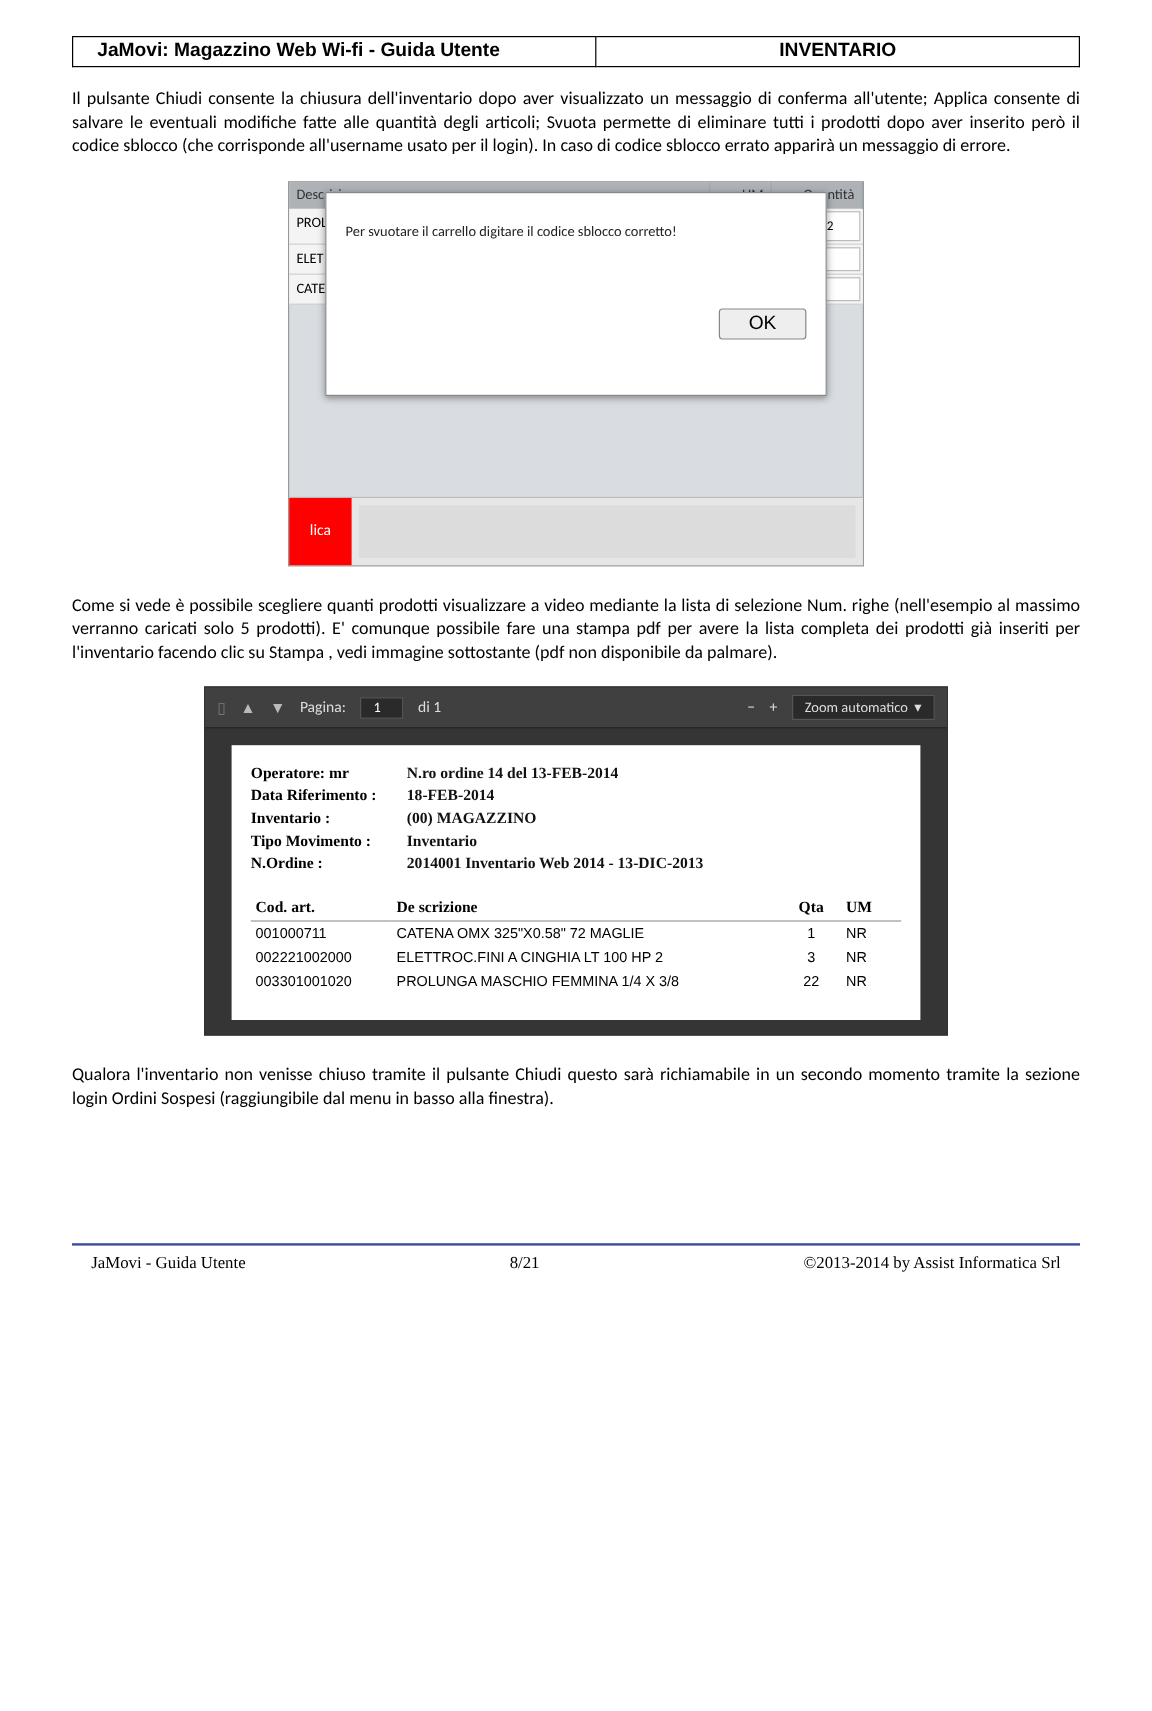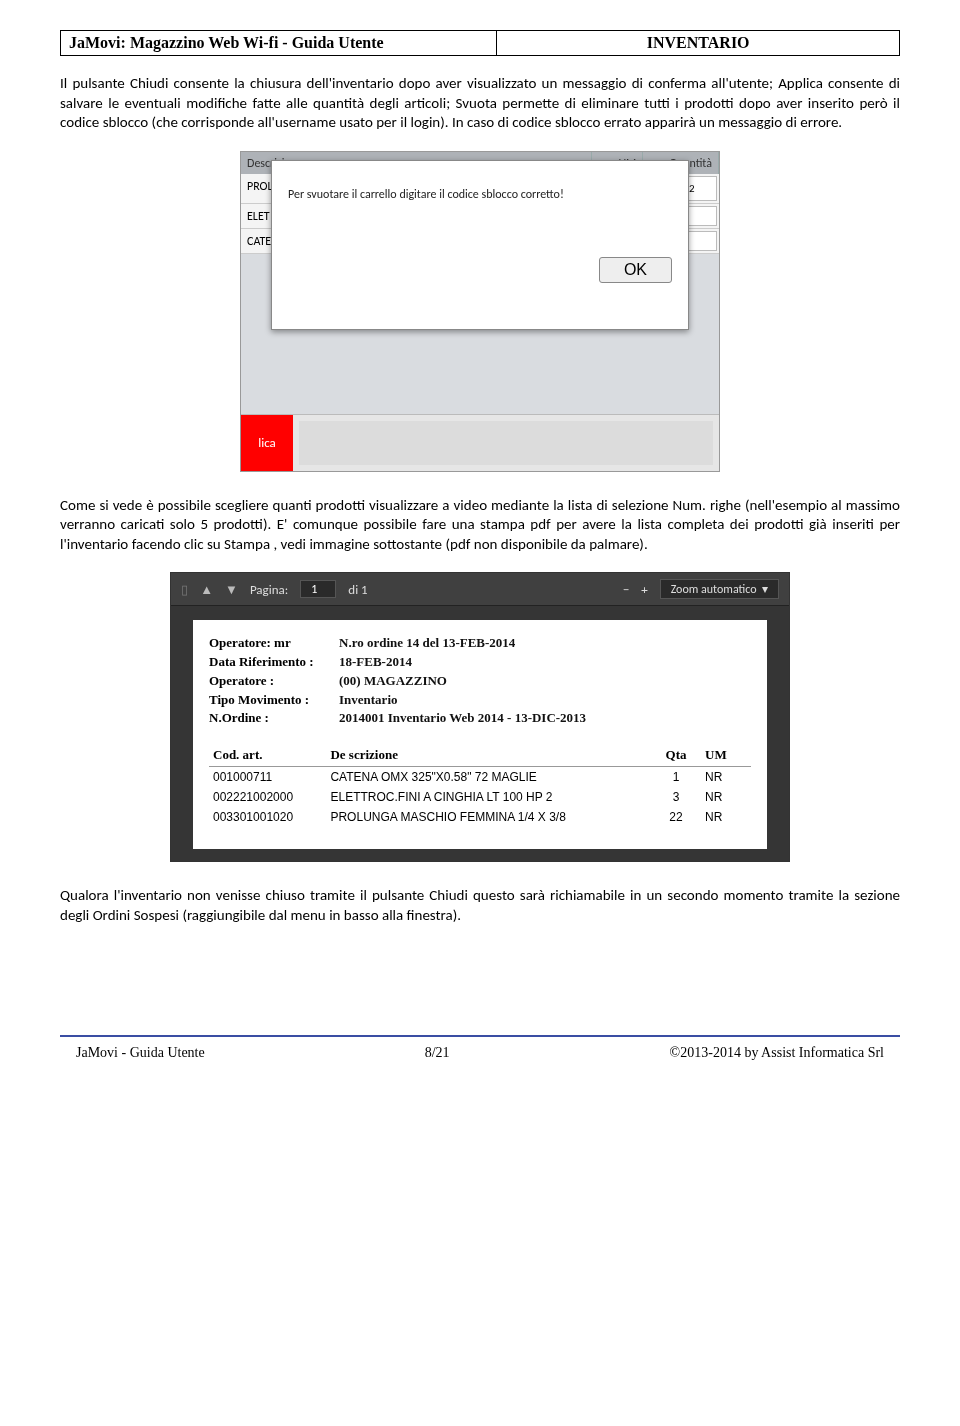--- a/index.html
+++ b/index.html
@@ -1,18 +1,18 @@
 <!DOCTYPE html>
 <html><head>
 <meta charset="utf-8">
 <style>
   * { box-sizing: border-box; margin: 0; padding: 0; }
   body { font-family: Calibri, Arial, sans-serif; font-size: 15px; color: #000; background: #fff; width: 960px; padding: 30px 60px 20px 60px; }
   .header-table { width: 100%; border-collapse: collapse; margin-bottom: 18px; }
-  .header-table td { border: 1px solid #000; padding: 3px 8px; font-family: Liberation Serif, serif; font-size: 16px; }
+  .header-table td { border: 1px solid #000; padding: 3px 20px; font-family: Liberation Sans, sans-serif; font-size: 16px; }
   .header-table .left { font-weight: bold; width: 52%; }
   .header-table .right { font-weight: bold; text-align: center; }
   .para { text-align: justify; margin-bottom: 18px; line-height: 1.3; }
   .screenshot1 { width: 480px; margin: 6px auto 24px auto; background: #d9dce0; border: 1px solid #999; position: relative; }
   .ss1-head { display:flex; background:#aeb2b7; font-size:12px; color:#333;gap:20px; }
   .ss1-head div { padding:4px 6px; border-right:1px solid #9aa; }
   .ss1-head .desc { flex:1; }
   .ss1-row { display:flex; background:#f4f4f4; font-size:12px; border-bottom:1px solid #ccc; }
   .ss1-row div { padding:5px 6px; }
   .ss1-row .desc { flex:1; }
@@ -111,21 +111,21 @@
     <div class="ss2-meta">
       <div class="row">
           <div class="k">Operatore:  mr</div>
           <div class="v">N.ro ordine  14  del  13-FEB-2014</div>
         </div>
       <div class="row">
           <div class="k">Data Riferimento :</div>
           <div class="v">18-FEB-2014</div>
         </div>
       <div class="row">
-          <div class="k">Operatore :</div>
+          <div class="k">Inventario :</div>
           <div class="v">(00) MAGAZZINO</div>
         </div>
       <div class="row">
           <div class="k">Tipo Movimento :</div>
           <div class="v">Inventario</div>
         </div>
       <div class="row">
           <div class="k">N.Ordine :</div>
           <div class="v">2014001 Inventario Web 2014 - 13-DIC-2013</div>
         </div>
@@ -154,20 +154,20 @@
         <td>003301001020</td>
         <td>PROLUNGA MASCHIO FEMMINA 1/4 X 3/8</td>
         <td class="qta">22</td>
         <td class="um">NR</td>
       </tr>
     </tbody>
       </table>
   </div>
 </div>
 
-<p class="para">Qualora l'inventario non venisse chiuso tramite il pulsante Chiudi questo sarà richiamabile in un secondo momento tramite la sezione degli Ordini Sospesi (raggiungibile dal menu in basso alla finestra).</p>
+<p class="para">Qualora l'inventario non venisse chiuso tramite il pulsante Chiudi questo sarà richiamabile in un secondo momento tramite la sezione login Ordini Sospesi (raggiungibile dal menu in basso alla finestra).</p>
 
 <div class="footer-line"></div>
 <div class="footer">
   <span>JaMovi - Guida Utente</span>
   <span>8/21</span>
   <span>©2013-2014 by Assist Informatica  Srl</span>
 </div>
 
 </body></html>

